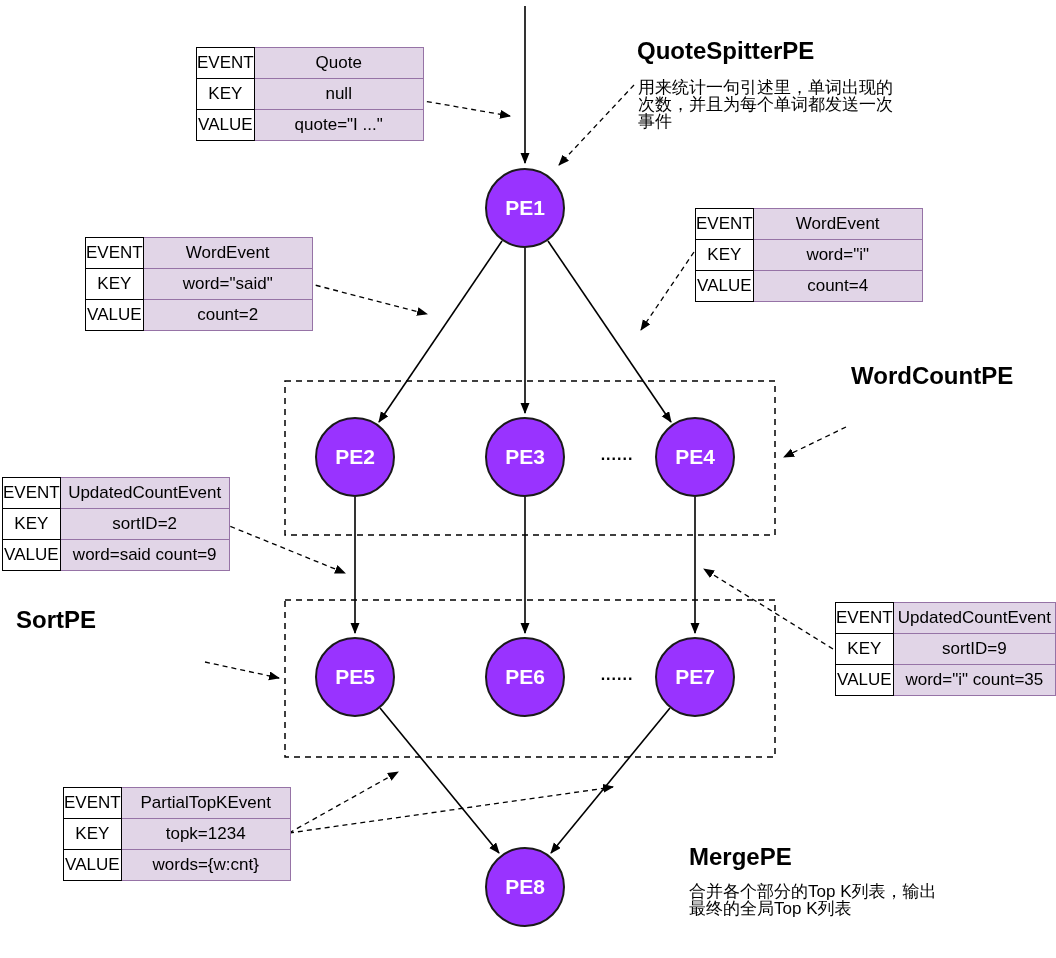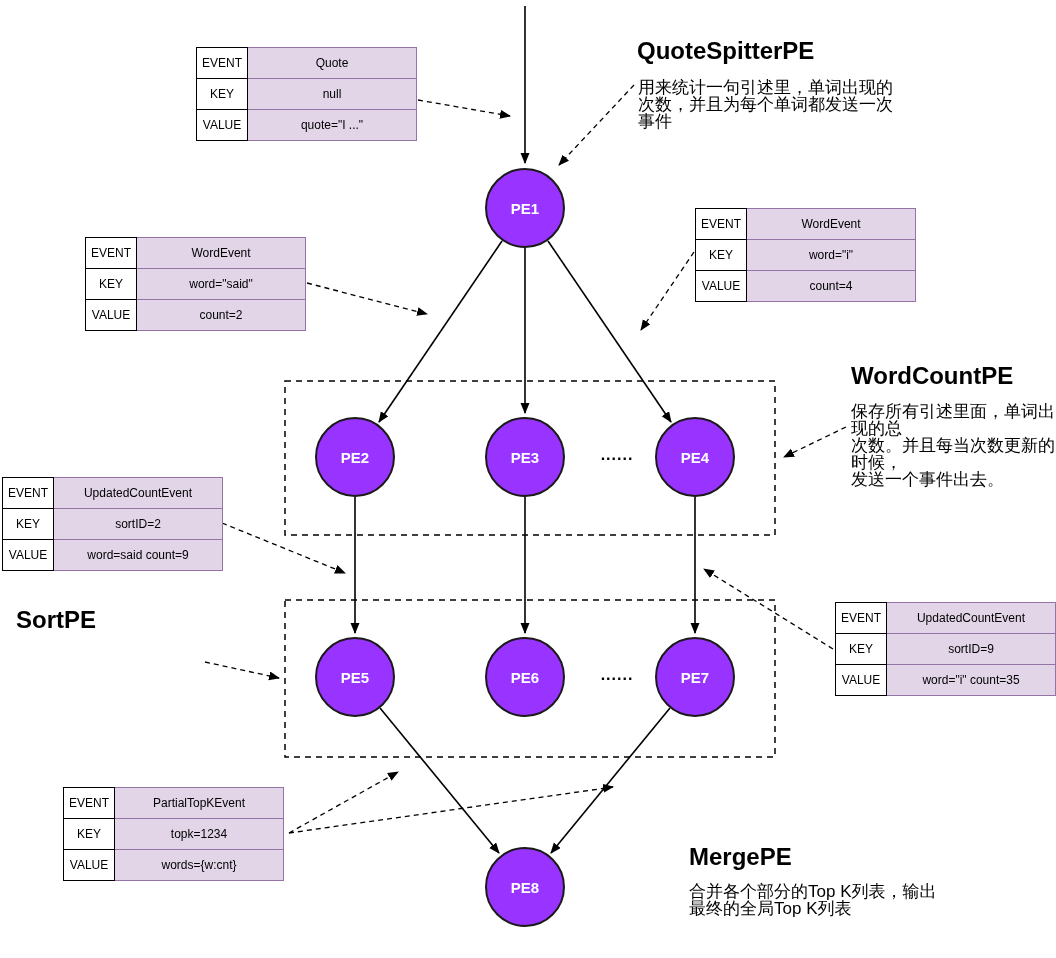--- a/index.html
+++ b/index.html
@@ -6,29 +6,29 @@
   #canvas{
     position:relative;width:1056px;height:958px;overflow:hidden;
     font-family:"Liberation Sans","DejaVu Sans",sans-serif;color:#000;
     background:#ffffff;
   }
   #wires{position:absolute;left:0;top:0;width:1056px;height:958px;}
 
   
   table.evt{position:absolute;border-collapse:collapse;table-layout:fixed;}
   table.evt td{height:30px;padding:0;text-align:center;vertical-align:middle;
-    font-size:12px;line-height:30px;white-space:nowrap;overflow:hidden;}
+    font-size:17px;line-height:30px;white-space:nowrap;overflow:hidden;}
   table.evt td.lbl{width:50px;background:#ffffff;border:1.5px solid #000000;}
   table.evt td.val{width:168px;background:#E1D5E7;border:1.5px solid #9673A6;}
 
   
   .pe{position:absolute;width:80px;height:80px;border-radius:50%;
     background:#9933FF;border:2px solid #1a1a1a;box-sizing:border-box;
     display:flex;align-items:center;justify-content:center;
-    color:#ffffff;font-weight:bold;font-size:15px;}
+    color:#ffffff;font-weight:bold;font-size:21px;}
 
   .ellipsis{position:absolute;width:70px;text-align:center;font-weight:bold;
     font-size:16px;letter-spacing:1px;color:#000;}
 
   .sec-title{position:absolute;font-size:24px;font-weight:bold;white-space:nowrap;}
   .sec-desc{position:absolute;font-size:17px;line-height:17px;white-space:pre-line;}
 </style>
 </head>
 <body>
 
@@ -183,23 +183,20 @@
 
   <div class="ellipsis" style="left:582px;top:446px;">......</div>
   <div class="ellipsis" style="left:582px;top:666px;">......</div>
 
   <div class="sec-title" style="left:637px;top:37px;">QuoteSpitterPE</div>
   <div class="sec-desc" style="left:638px;top:79px;">用来统计一句引述里，单词出现的
 次数，并且为每个单词都发送一次
 事件</div>
 
   <div class="sec-title" style="left:851px;top:362px;">WordCountPE</div>
-  <div class="sec-desc" style="left:851px;top:403px;">保存所有引述里面，单词出现的总
-次数。并且每当次数更新的时候，
-发送一个事件出去。</div>
 
   <div class="sec-title" style="left:16px;top:606px;">SortPE</div>
 
   <div class="sec-title" style="left:689px;top:843px;">MergePE</div>
   <div class="sec-desc" style="left:689px;top:883px;">合并各个部分的Top K列表，输出
 最终的全局Top K列表</div>
 
 </div>
 
 </body></html>

